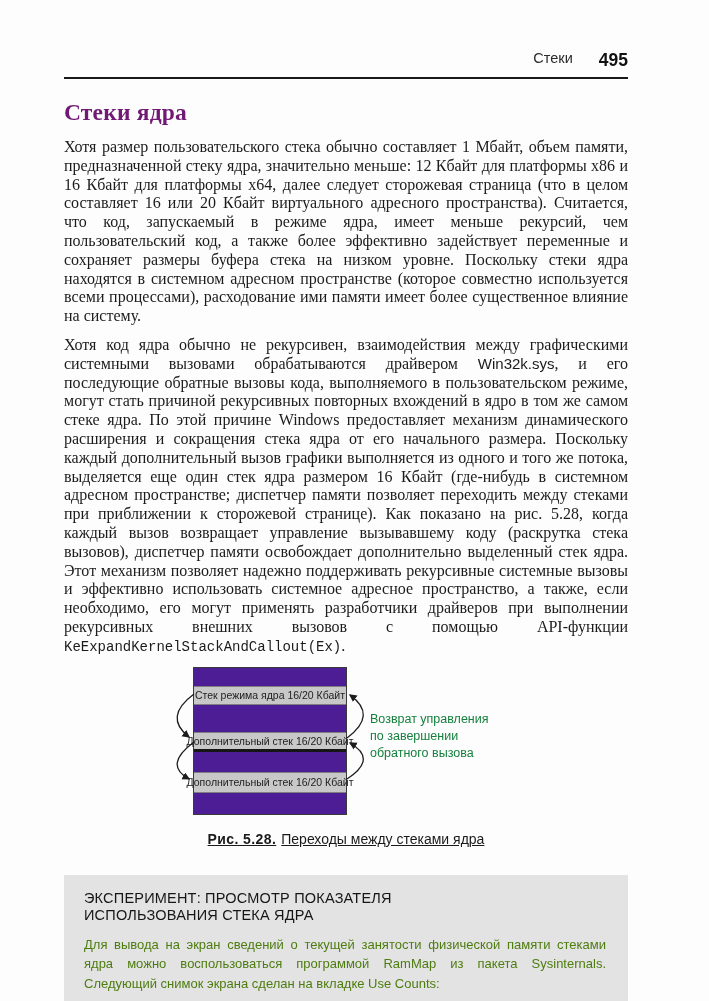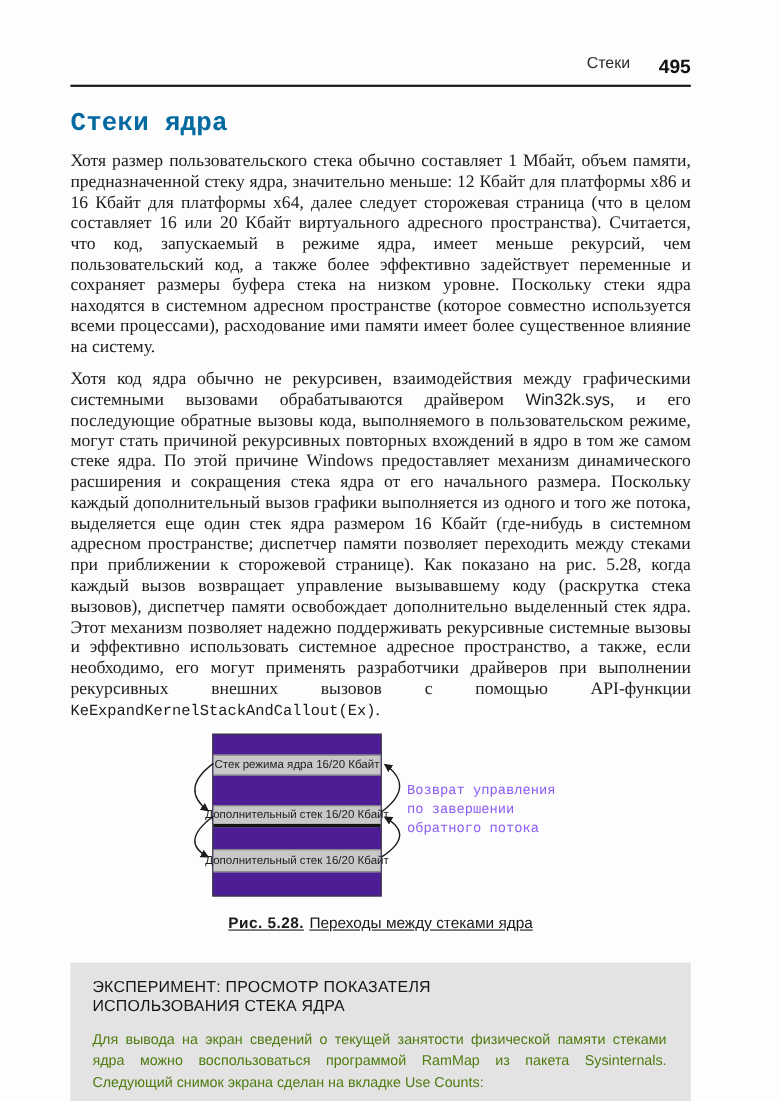--- a/index.html
+++ b/index.html
@@ -7,22 +7,22 @@
         font-family:"Liberation Serif",serif;color:#1b1b1b;}
   .content{position:absolute;left:64px;top:0;width:564px;}
 
   
   .runhead{display:flex;justify-content:flex-end;align-items:flex-start;gap:26px;
            padding-top:50px;padding-bottom:6px;border-bottom:2px solid #191919;
            font-family:"Liberation Sans",sans-serif;}
   .runhead .section{font-size:14.5px;color:#2a2a2a;}
   .runhead .pageno{font-size:17.5px;font-weight:bold;color:#111;}
 
-  h1.title{margin:20px 0 0 0;font-family:Liberation Mono, monospace;
-           font-size:23.5px;font-weight:bold;color:#0369a1;letter-spacing:.2px;}
+  h1.title{margin:20px 0 0 0;font-family:Liberation Serif, serif;
+           font-size:23.5px;font-weight:bold;color:#701a75;letter-spacing:.2px;}
 
   p.body{font-size:16px;line-height:18.8px;text-align:justify;margin:0;}
   p.body.first{margin-top:12px;}
   p.body.second{margin-top:10px;}
   .inline-sans{font-family:"Liberation Sans",sans-serif;font-size:15px;}
   .inline-mono{font-family:"Liberation Mono","DejaVu Sans Mono",monospace;font-size:14px;}
 
   
   .figure-wrap{position:relative;width:564px;height:150px;margin-top:10px;}
   .stackbox{position:absolute;left:129px;top:0;width:154px;height:148px;
@@ -30,22 +30,22 @@
   .band{position:absolute;left:0;right:0;background:#c8c8c8;
         border-top:1px solid #7e7e7e;border-bottom:1px solid #7e7e7e;
         display:flex;align-items:center;justify-content:center;
         font-family:"Liberation Sans",sans-serif;font-size:10.5px;color:#1d1d1d;
         white-space:nowrap;}
   .band1{top:18px;height:17px;}
   .band2{top:64px;height:16px;border-bottom:3px solid #151515;}
   .band3{top:104px;height:19px;}
   .arrows{position:absolute;left:0;top:0;}
   .fig-note{position:absolute;left:306px;top:44px;width:190px;
-            font-family:Liberation Mono, monospace;font-size:12.5px;
-            line-height:17px;color:#8b5cf6;}
+            font-family:Liberation Sans, sans-serif;font-size:12.5px;
+            line-height:17px;color:#15803d;}
   .caption{margin-top:14px;text-align:center;font-family:"Liberation Sans",sans-serif;
            font-size:14px;color:#1a1a1a;text-decoration:underline;}
   .caption .cap-label{font-weight:bold;letter-spacing:.4px;}
   .caption .cap-text{margin-left:5px;}
 
   
   .exp-box{margin-top:28px;background:#e3e3e3;padding:15px 22px 17px 20px;
            font-family:"Liberation Sans",sans-serif;box-sizing:border-box;width:564px;}
   .exp-title{font-size:14.5px;font-weight:normal;line-height:17.5px;color:#161616;
              max-width:445px;letter-spacing:.2px;}
@@ -84,21 +84,21 @@
         </defs>
         <path d="M130,27 Q99,50 125,70" fill="none" stroke="#1c1c1c" stroke-width="1.3" marker-end="url(#ah)"></path>
         <path d="M130,75 Q99,98 125,112" fill="none" stroke="#1c1c1c" stroke-width="1.3" marker-end="url(#ah)"></path>
         <path d="M283,71 Q314,48 286,28" fill="none" stroke="#1c1c1c" stroke-width="1.3" marker-end="url(#ah)"></path>
         <path d="M283,112 Q314,92 286,76" fill="none" stroke="#1c1c1c" stroke-width="1.3" marker-end="url(#ah)"></path>
       </svg>
 
       <div class="fig-note">
         <div>Возврат управления</div>
         <div>по завершении</div>
-        <div>обратного потока</div>
+        <div>обратного вызова</div>
       </div>
     </div>
 
     <div class="caption">
       <span class="cap-label">Рис. 5.28.</span><span class="cap-text">Переходы между стеками ядра</span>
     </div>
 
     <div class="exp-box">
       <div class="exp-title">ЭКСПЕРИМЕНТ: ПРОСМОТР ПОКАЗАТЕЛЯ ИСПОЛЬЗОВАНИЯ СТЕКА ЯДРА</div>
       <div class="exp-body">Для вывода на экран сведений о текущей занятости физической памяти стеками ядра можно воспользоваться программой RamMap из пакета Sysinternals. Следующий снимок экрана сделан на вкладке Use Counts:</div>

